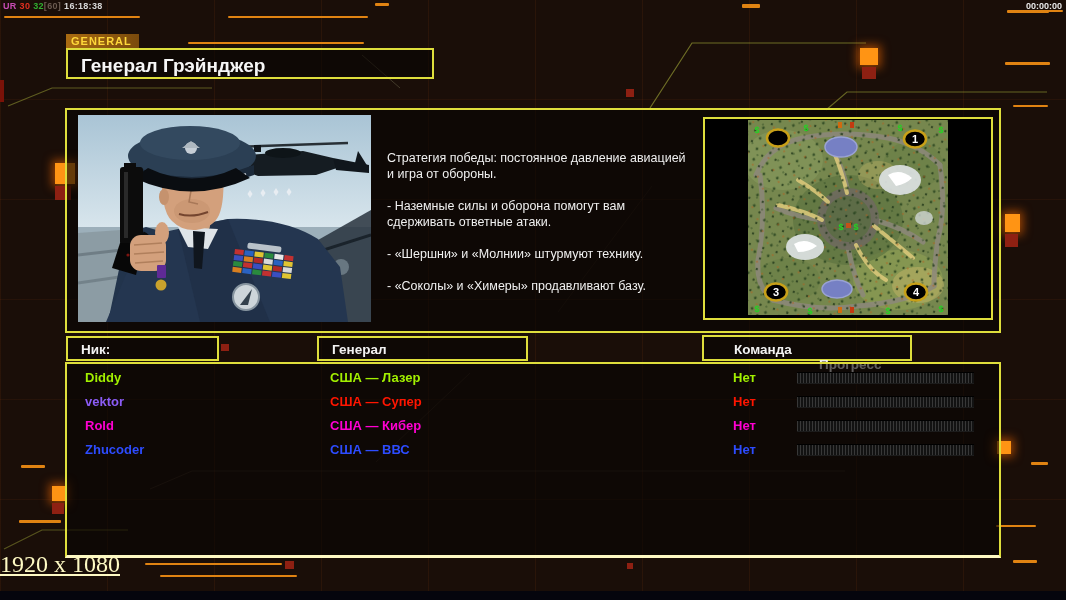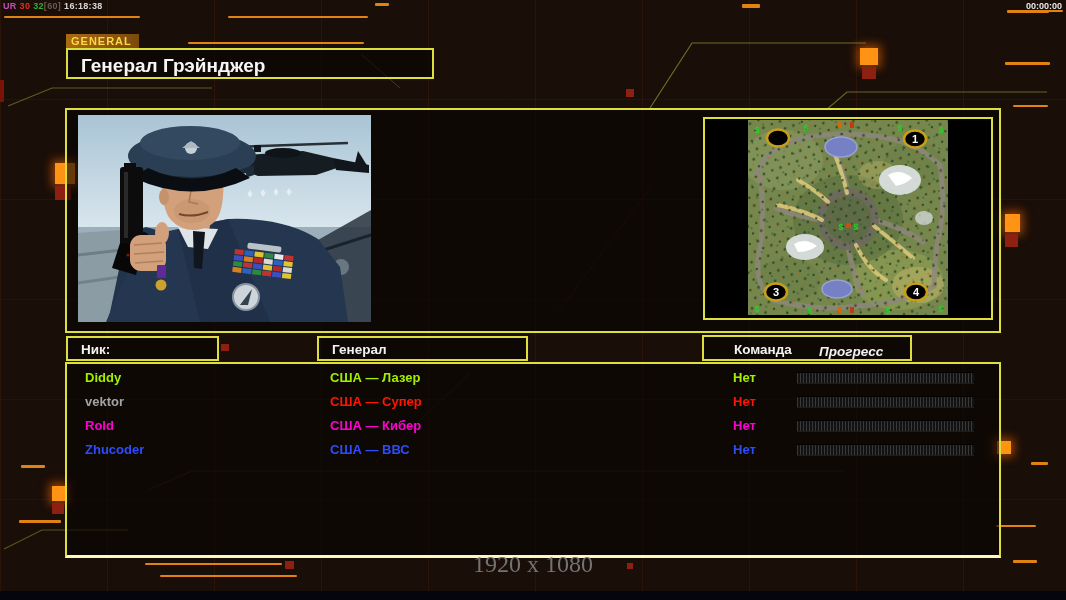--- a/index.html
+++ b/index.html
@@ -29,34 +29,34 @@
     font-size:12.5px;line-height:1.28;white-space:pre-line;}
   .map-panel{left:703px;top:117px;width:290px;height:203px;background:#000;}
   .map-panel svg{display:block;margin:1px auto 0 auto;}
   .hdr{height:25px;}
   .hdr span{display:block;padding:4px 0 0 13px;color:#f2f2f2;font-size:13.5px;font-weight:bold;}
   .hdr-nick{left:66px;top:336px;width:153px;}
   .hdr-general{left:317px;top:336px;width:211px;}
   .hdr-team{left:702px;top:335px;width:210px;height:26px;}
   .hdr-team span{display:inline-block;padding:0;margin-left:20px;}
   .hdr-team .t1{position:absolute;left:10px;top:5px;}
-  .hdr-team .t2{position:absolute;left:95px;top:7px;font-style:italic;}
+  .hdr-team .t2{position:absolute;left:95px;top:20px;}
   .list-box{left:65px;top:362px;width:936px;height:196px;border-bottom:3px solid #fef9c3;}
   .rows{position:absolute;inset:0;padding-top:3px;}
   .prow{position:relative;height:24px;font-size:13px;font-weight:bold;}
   .prow span{position:absolute;top:3px;}
   .c-nick{left:18px;}
   .c-gen{left:263px;}
   .c-team{left:666px;}
   .pbar{position:absolute;left:730px;top:5px;width:177px;height:10px;
     background-color:#0b0b0b;
     background-image:repeating-linear-gradient(90deg,#383838 0 1px,#121212 1px 3px);
     border-top:1px solid #000;border-bottom:1px solid #1c1c1c;}
-  .footer-res{position:absolute;left:0;right:0;top:551px;text-align:center;
-    color:#737373;font-size:24px;font-family:"Liberation Serif",serif;}
+  .footer-res{position:absolute;left:0;right:0;top:551px;text-align:left;
+    color:#fef9c3;font-size:24px;font-family:"Liberation Serif",serif;text-decoration:underline;}
   .bottom-bar{position:absolute;left:0;top:591px;width:1066px;height:9px;background:#05050d;}
   .edge-red{position:absolute;left:0;top:80px;width:4px;height:22px;background:#7a1208;}
 </style>
 </head>
 <body>
 
 <div class="screen">
   <div class="grid"></div>
 
   <svg class="traces" width="1066" height="600">
@@ -227,20 +227,29 @@
         </g>
 
         <g>
           <circle cx="168" cy="182" r="13" fill="#cdd5da" stroke="#8795a0" stroke-width="2"></circle>
           <polygon points="162,190 174,174 170,190" fill="#33414d"></polygon>
         </g>
       </g>
     </svg>
   </div>
 
+  <div class="strategy">Стратегия победы: постоянное давление авиацией
+ и игра от обороны.
+
+- Наземные силы и оборона помогут вам
+ сдерживать ответные атаки.
+
+- «Шершни» и «Молнии» штурмуют технику.
+
+- «Соколы» и «Химеры» продавливают базу.</div>
 
   <div class="ybox map-panel">
     <svg width="200" height="195" viewBox="0 0 200 195">
       <defs>
         <pattern id="trees" width="14" height="11" patternUnits="userSpaceOnUse" patternTransform="rotate(17)">
           <circle cx="3" cy="3" r="1.4" fill="#24401c"></circle>
             <circle cx="10" cy="8" r="1.2" fill="#1c3316"></circle>
         </pattern>
         <pattern id="scrub" width="17" height="13" patternUnits="userSpaceOnUse" patternTransform="rotate(-23)">
           <circle cx="4" cy="4" r="1.1" fill="#b4601e"></circle>
@@ -339,21 +348,21 @@
 
   <div class="ybox list-box">
     <div class="rows">
       <div class="prow">
         <span class="c-nick" style="color: rgb(162, 240, 0);">Diddy</span>
         <span class="c-gen" style="color: rgb(162, 240, 0);">США — Лазер</span>
         <span class="c-team" style="color: rgb(162, 240, 0);">Нет</span>
         <div class="pbar"></div>
       </div>
       <div class="prow">
-        <span class="c-nick" style="color: #a3a3a3;">vektor</span>
+        <span class="c-nick" style="color: #8b5cf6;">vektor</span>
         <span class="c-gen" style="color: rgb(255, 21, 0);">США — Супер</span>
         <span class="c-team" style="color: rgb(255, 21, 0);">Нет</span>
         <div class="pbar"></div>
       </div>
       <div class="prow">
         <span class="c-nick" style="color: rgb(255, 0, 210);">Rold</span>
         <span class="c-gen" style="color: rgb(255, 0, 210);">США — Кибер</span>
         <span class="c-team" style="color: rgb(255, 0, 210);">Нет</span>
         <div class="pbar"></div>
       </div>

